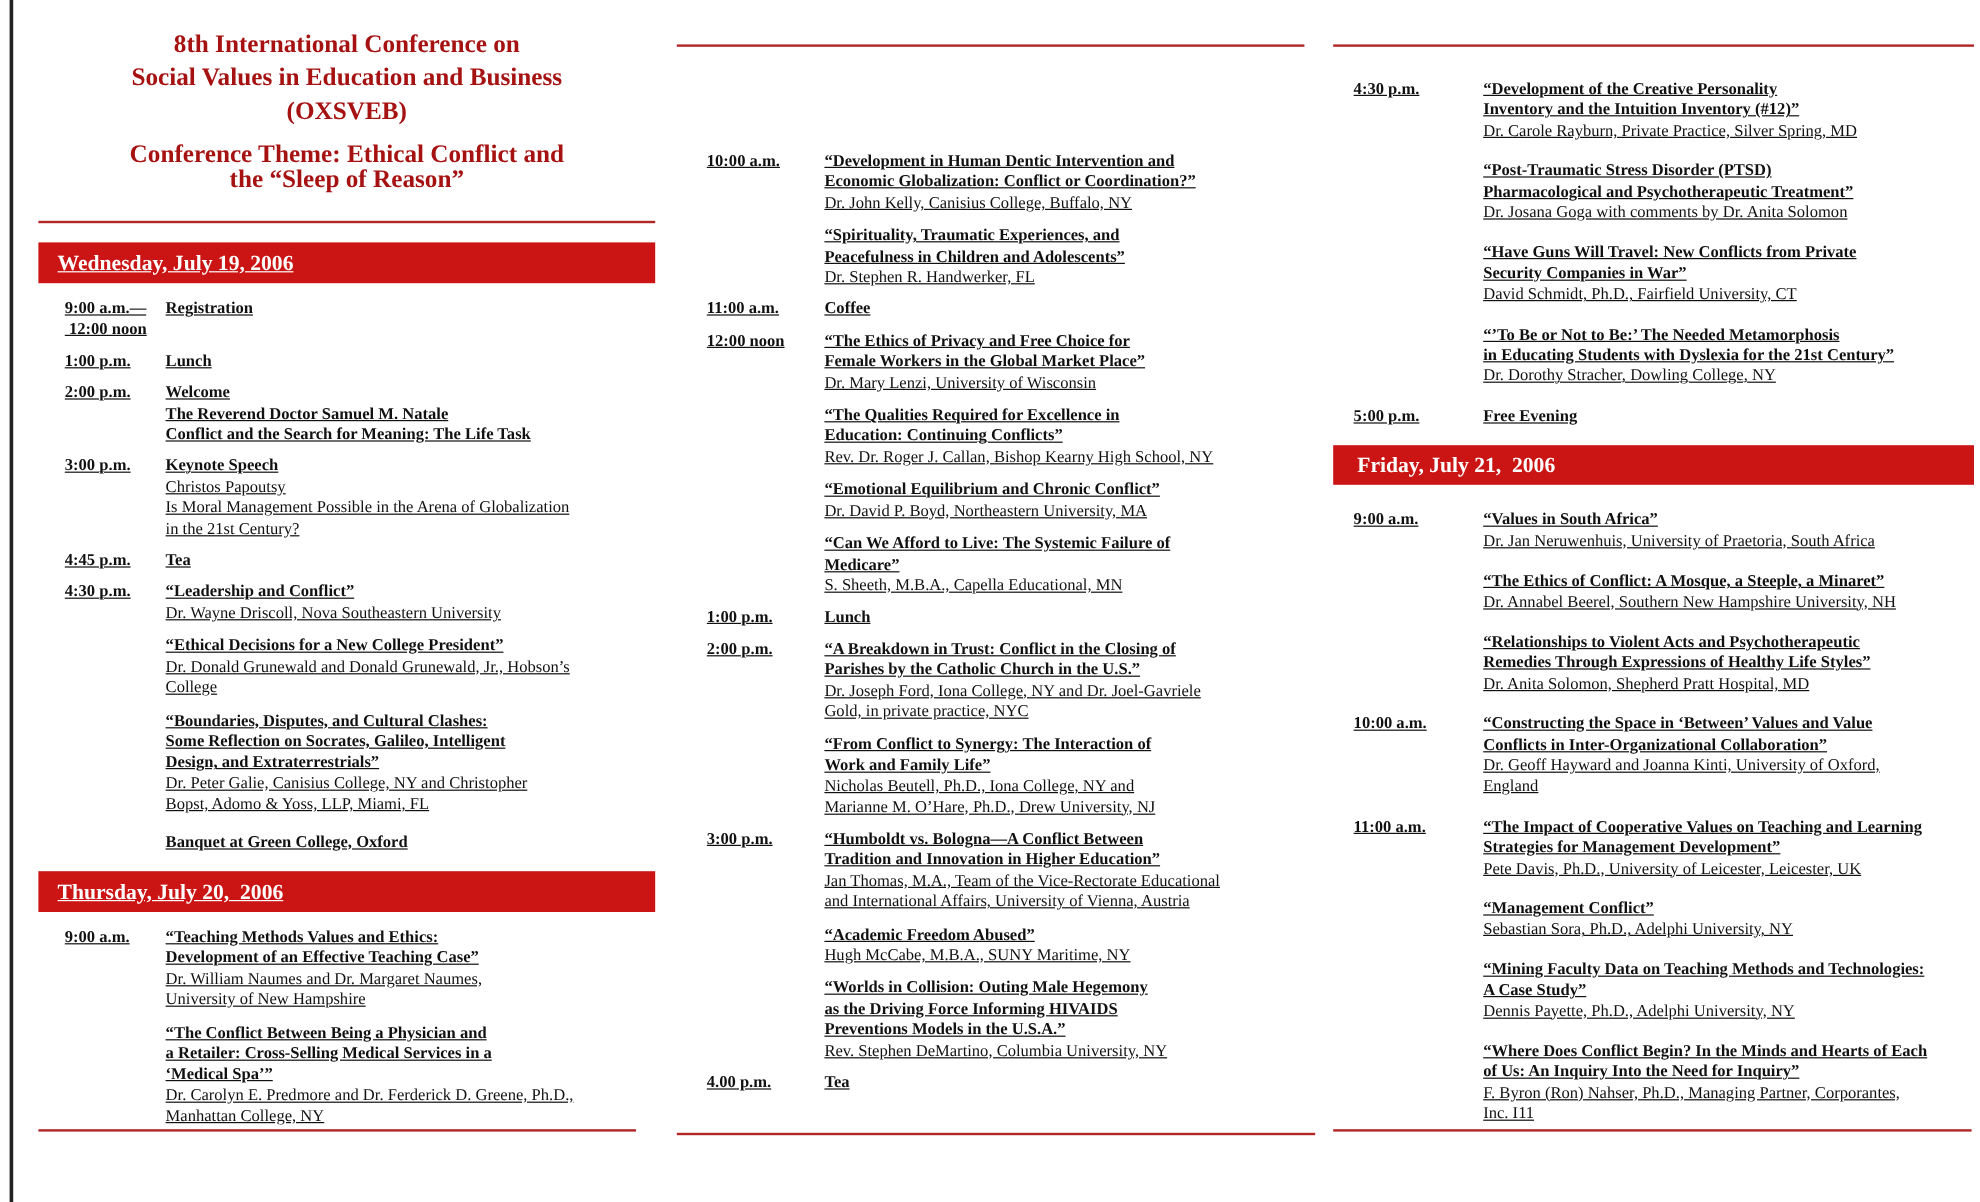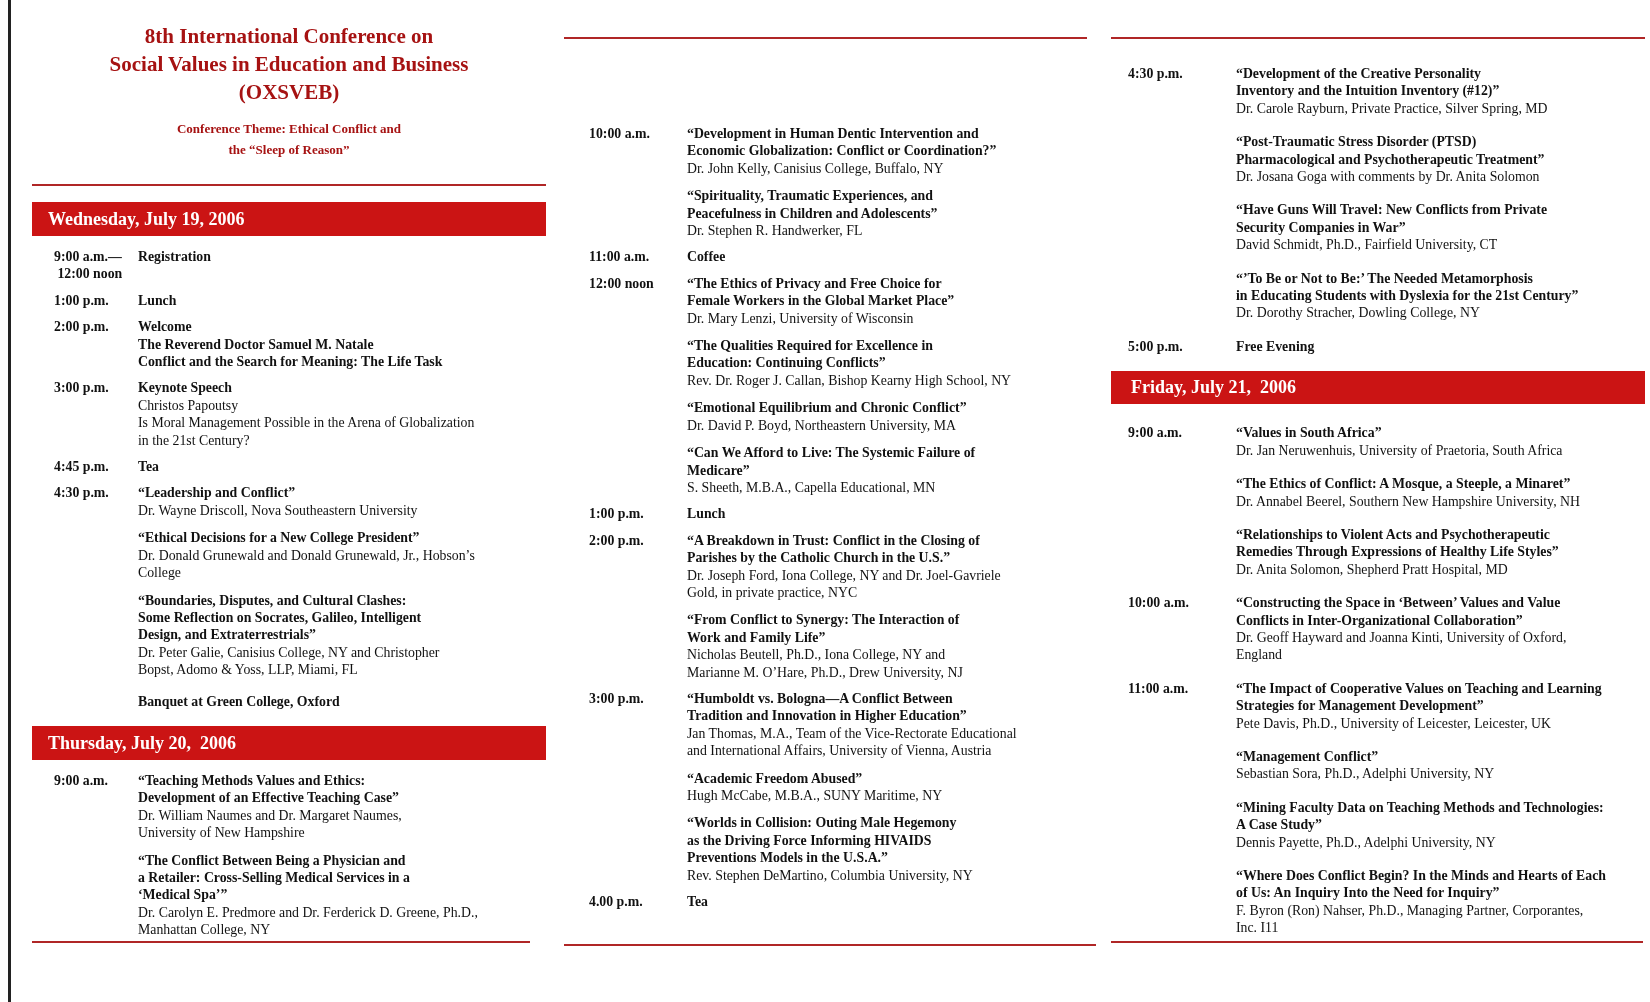--- a/index.html
+++ b/index.html
@@ -24,43 +24,43 @@
   .col-1{left:564px;top:37px;width:532px;}
   .col-2{left:1111px;top:37px;width:534px;}
 
   .doc-title{
     margin-top:6px;text-align:center;font-weight:bold;
     font-size:21px;line-height:28px;color:var(--title-red,#a61212);
     white-space:pre;
   }
   .doc-theme{
     margin-top:12px;text-align:center;font-weight:bold;
-    font-size:13px;line-height:21px;color:var(--title-red,#a61212);
+    font-size:21px;line-height:21px;color:var(--title-red,#a61212);
     white-space:pre;
   }
   .day-rule{margin-top:24px;height:2px;background:var(--rule-red,#b02626);}
   .banner{
     background:var(--banner-red,#cb1414);color:#fff;font-weight:bold;
     font-size:18px;line-height:20px;padding:7px 0 7px 16px;white-space:pre;
   }
   .col-0 .banner{margin-top:8px;}
   .col-2 .banner{margin-top:12px;padding:6px 0 7px 20px;}
   .blocks{margin-top:10px;}
   .col-1 .blocks{margin-top:88px;}
   .col-2 .blocks{margin-top:28px;}
   .col-0 .banner + * , .col-0 .blocks .banner ~ .entry{}
-  .entry{display:flex;margin-top:0;margin-bottom:9px;}
+  .entry{display:flex;margin-top:0;margin-bottom:9px;text-decoration:underline;}
   .col-0 .entry{padding-left:22px;}
   .col-0 .time{flex:0 0 84px;}
   .col-1 .entry{padding-left:25px;}
   .col-1 .time{flex:0 0 98px;}
   .col-2 .entry{padding-left:17px;margin-bottom:16px;}
   .col-2 .time{flex:0 0 108px;}
   .col-0 .banner{margin-bottom:0;}
-  .col-0 .blocks .banner{margin-top:16px;margin-bottom:12px;}
+  .col-0 .blocks .banner{margin-top:16px;margin-bottom:12px;text-decoration:underline;}
   .col-2 .blocks .banner{margin-top:0;margin-bottom:20px;}
   .time{font-weight:bold;white-space:pre;}
   .sessions{flex:1;min-width:0;}
   .session + .session{margin-top:10px;}
   .col-2 .session + .session{margin-top:16px;}
   .col-0 .session.last-banquet{margin-top:14px;}
   .stitle{font-weight:bold;white-space:pre;}
   .speaker{white-space:pre;}
 </style>
 </head>

